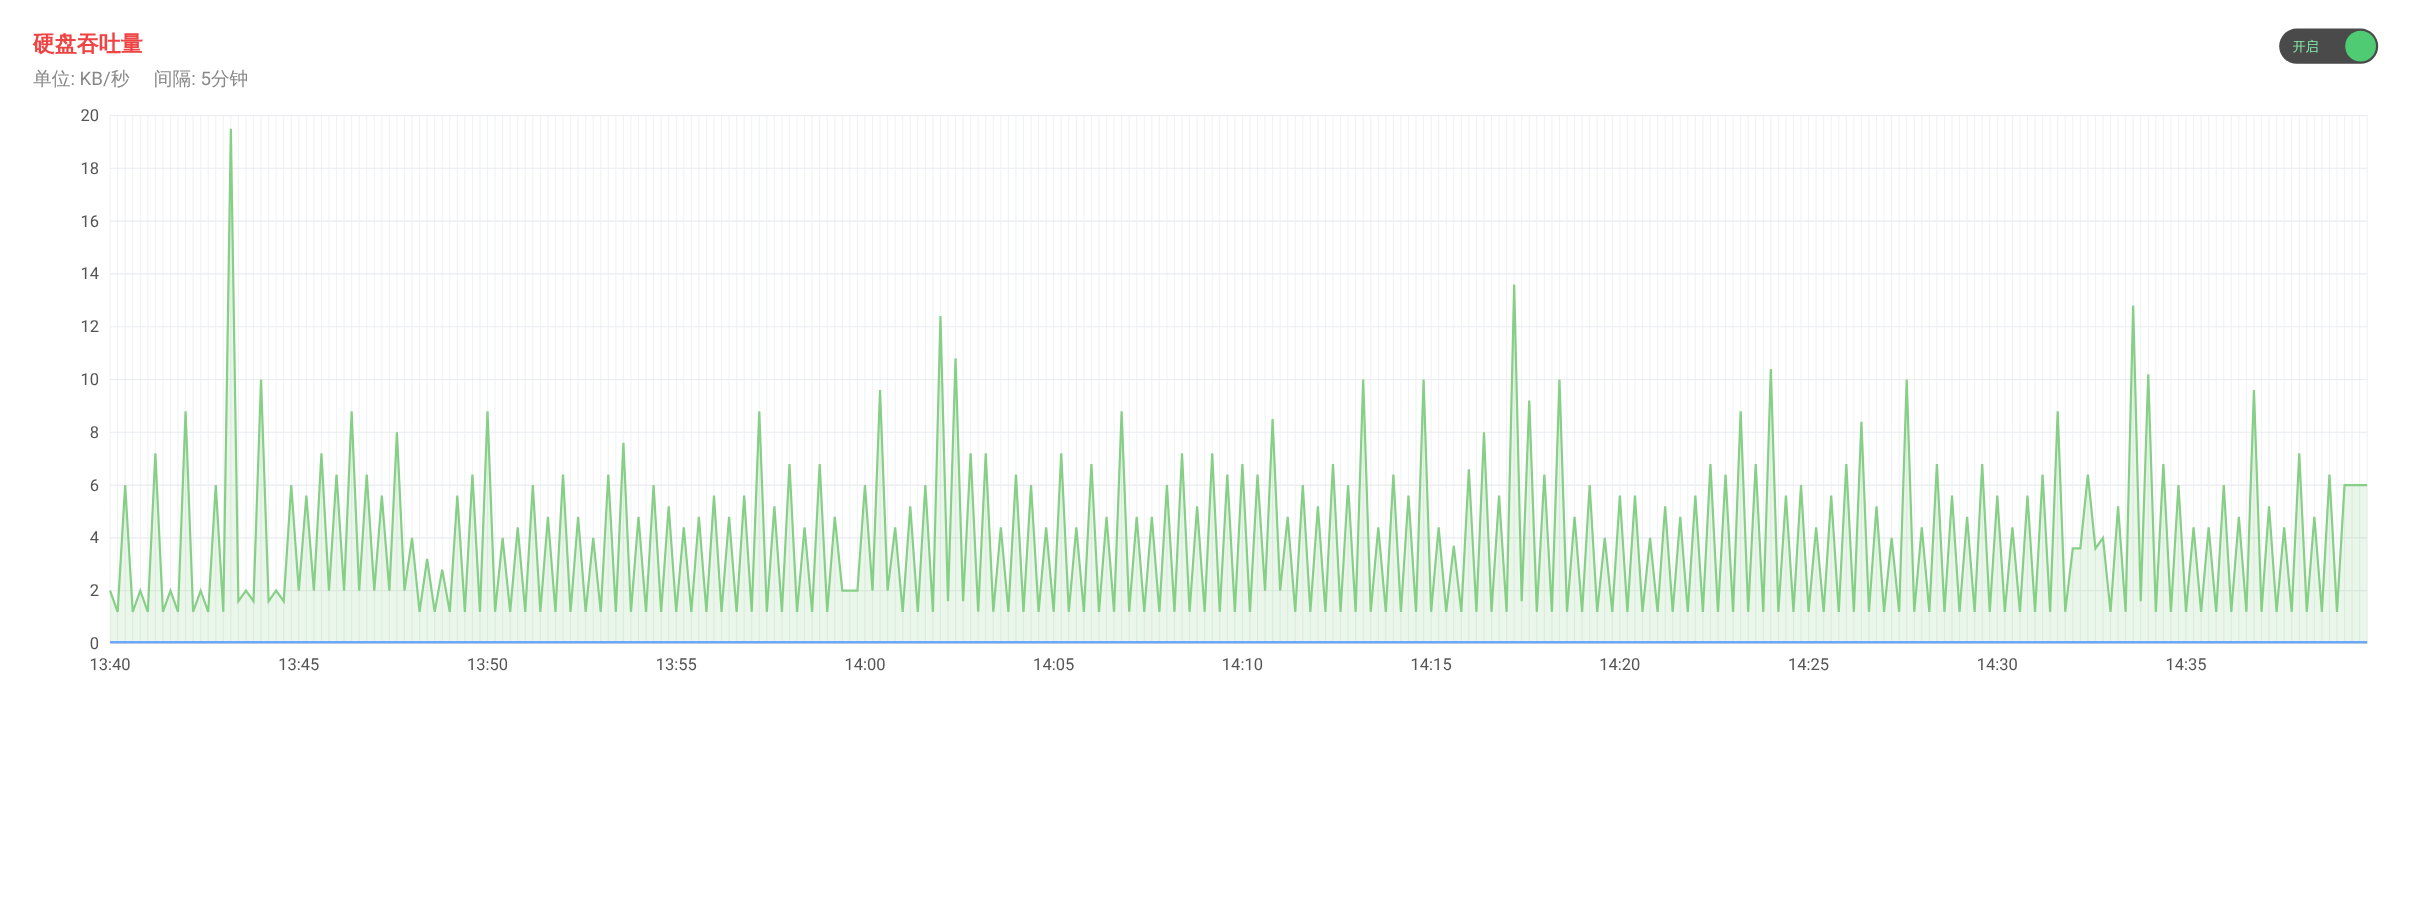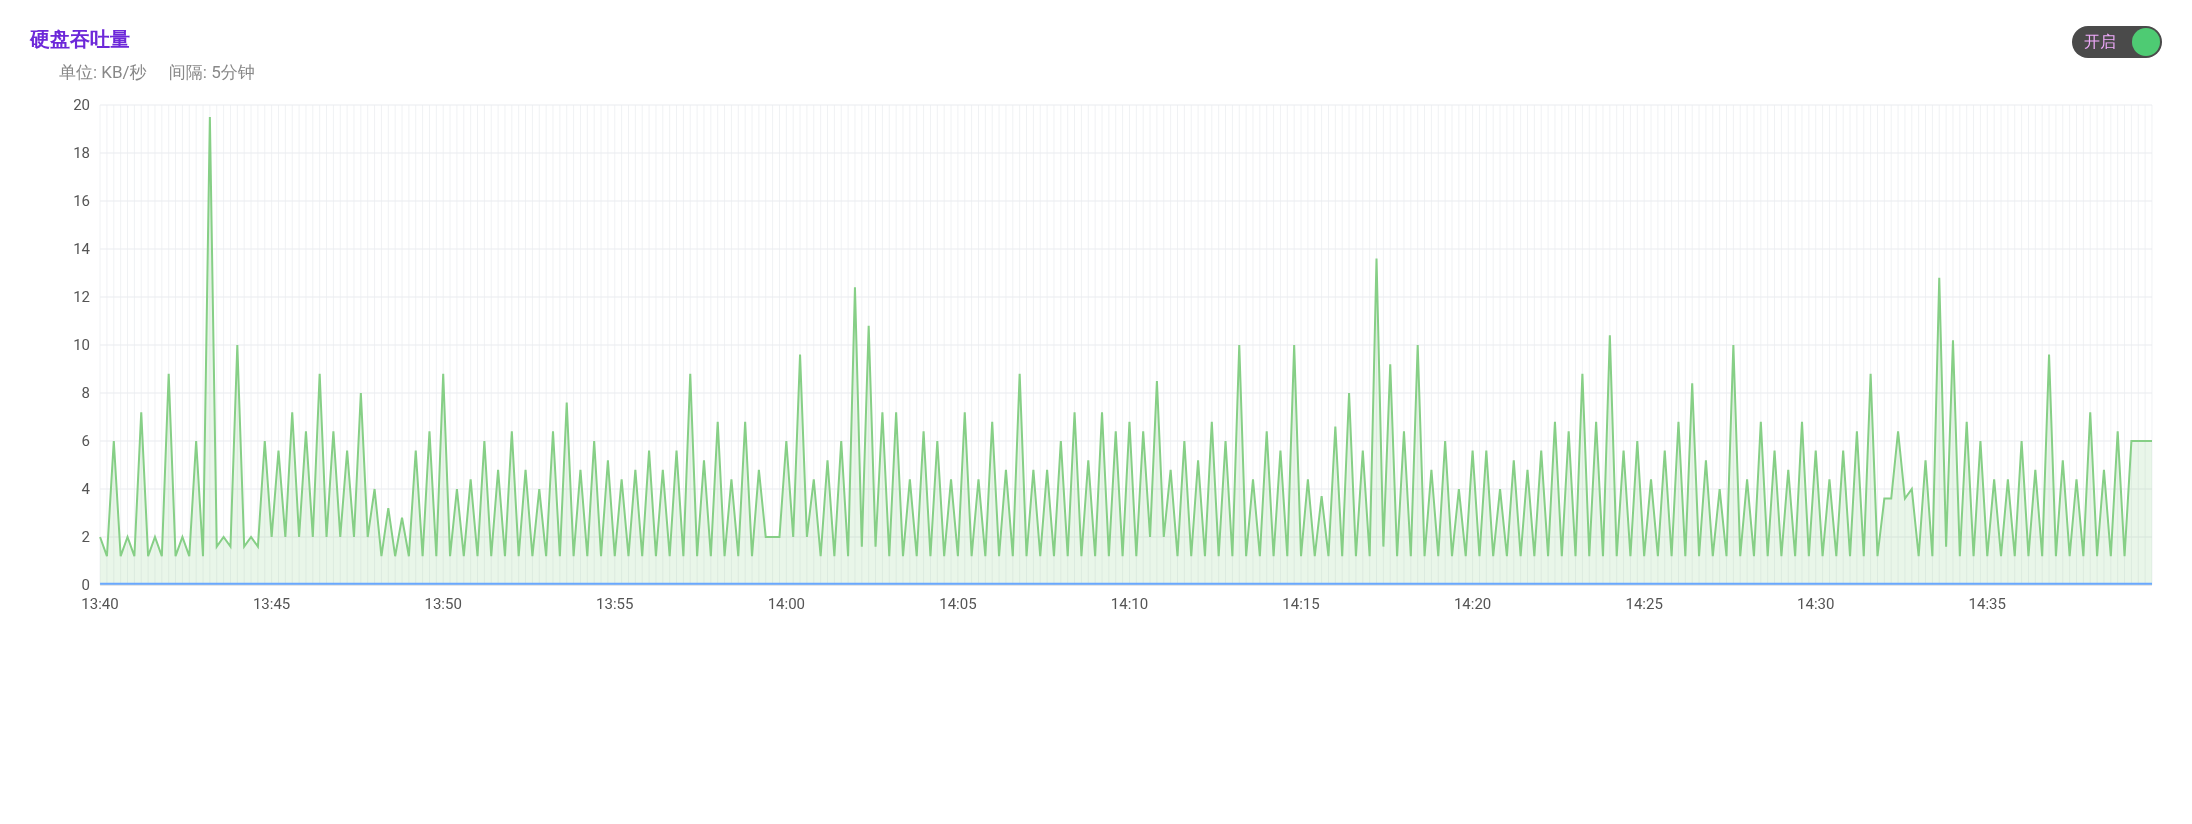--- a/index.html
+++ b/index.html
@@ -1,26 +1,26 @@
 <!DOCTYPE html>
 <html><head>
 <meta charset="utf-8">
 <style>
   html,body{margin:0;padding:0;background:#fff;font-family:-apple-system,BlinkMacSystemFont,"Segoe UI",Roboto,"Helvetica Neue",Arial,sans-serif;color:#333;}
   .panel{box-sizing:border-box;padding:26px 30px 50px 30px;width:100%;}
   .header{display:flex;justify-content:space-between;align-items:flex-start;}
   .meta{font-size:17px;}
-  .title{font-size:20px;font-weight:600;color:#6d28d9;margin-bottom:6px;}
-  .meta-row{color:#888;line-height:26px;margin-left:29px;}
+  .title{font-size:20px;font-weight:600;color:#ef4444;margin-bottom:6px;}
+  .meta-row{color:#888;line-height:26px;}
   .meta-row span{margin-right:18px;}
   .legend{display:inline-flex;align-items:center;gap:18px;}
   .lg-item{display:inline-flex;align-items:center;gap:6px;}
   .dot{width:12px;height:12px;border-radius:50%;display:inline-block;}
   .toggle{position:relative;width:90px;height:32px;border-radius:16px;background:#4a4a4a;display:flex;align-items:center;cursor:pointer;}
-  .toggle-label{color:#f0abfc;font-size:16px;margin-left:12px;}
+  .toggle-label{color:#86efac;font-size:12px;margin-left:12px;}
   .toggle-knob{position:absolute;right:2px;top:2px;width:28px;height:28px;border-radius:50%;background:#4ecb73;}
   .chart-wrap{position:relative;margin-top:10px;}
   .y-axis{font-size:15px;fill:#555;text-anchor:end;}
   .x-axis{font-size:15px;fill:#555;text-anchor:middle;}
   .grid line{stroke:#e9ebef;stroke-width:1;}
   .grid-v line{stroke:#f0f2f4;stroke-width:1;}
   .axis-line{stroke:#d2d6db;stroke-width:1;}
   .series-read{stroke:#6aa8ff;stroke-width:2;fill:none;}
   .series-write{stroke:#86cf86;stroke-width:2;fill:none;}
   .series-write-area{fill:#86cf86;opacity:.18;}

